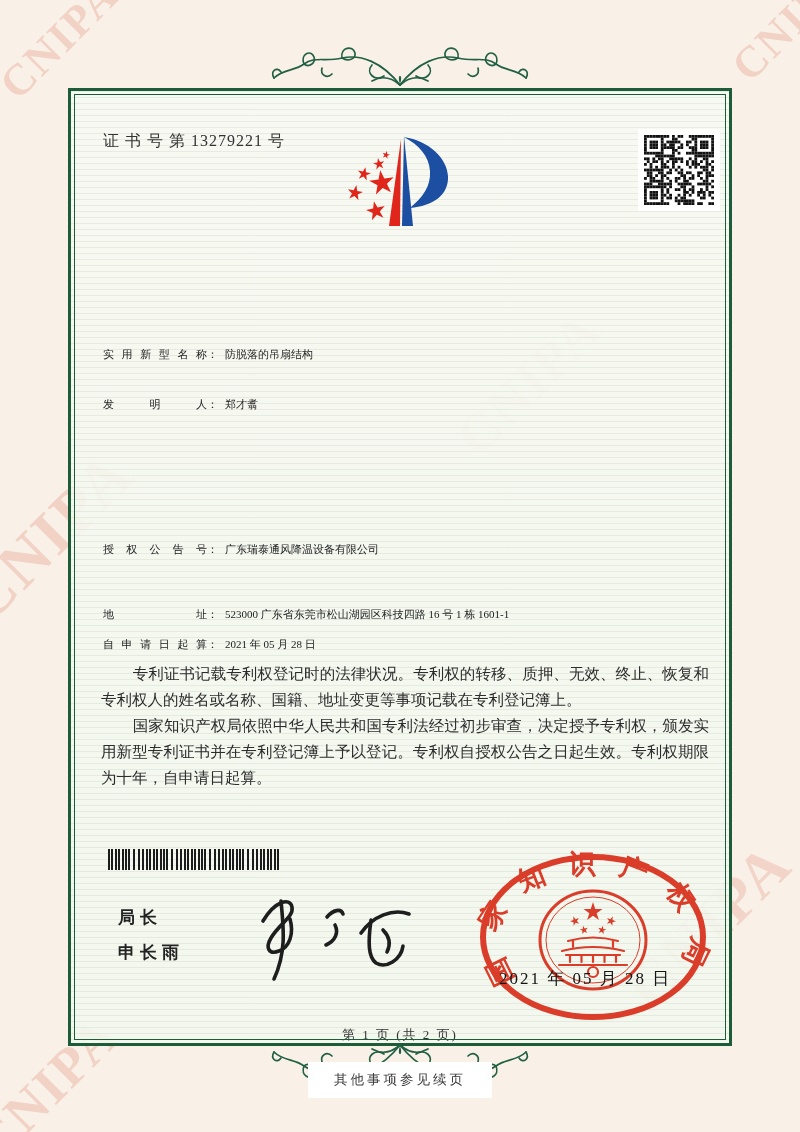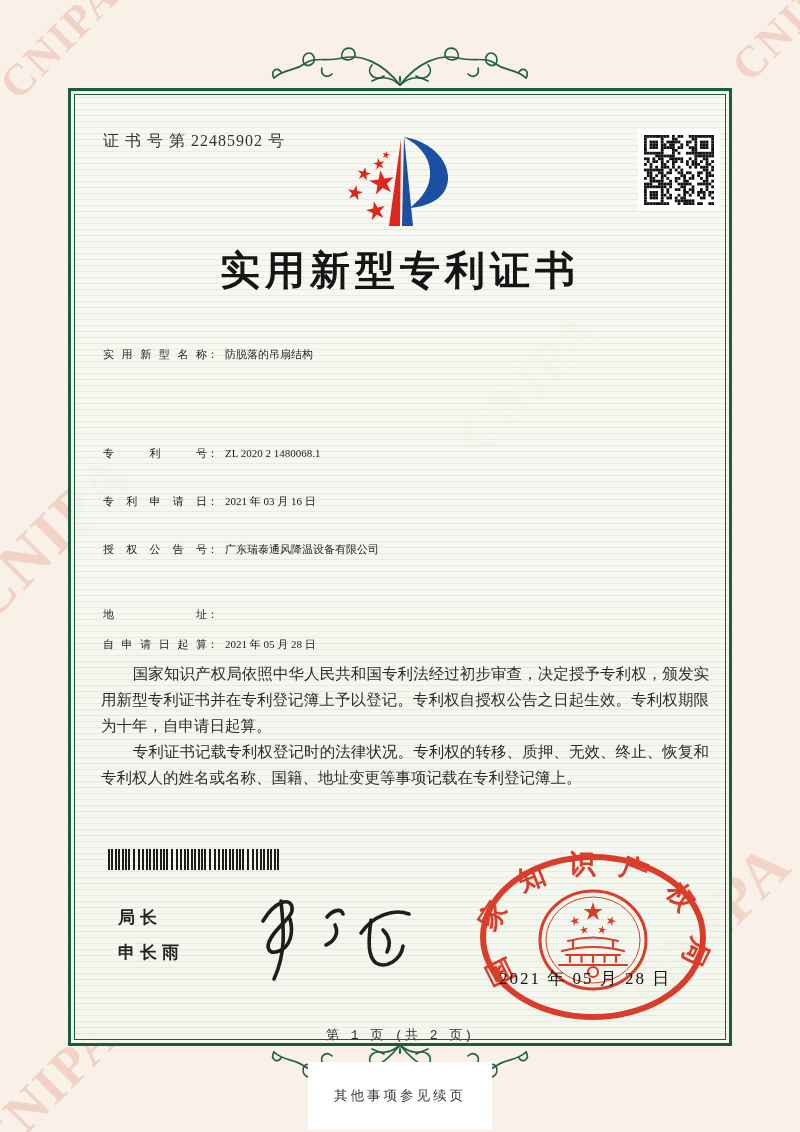--- a/index.html
+++ b/index.html
@@ -44,45 +44,45 @@
   .barcode i{display:inline-block;height:100%;background:#1b1b1b;}
 
   .sign-title,.sign-name{position:absolute;left:47px;font-size:17px;font-weight:bold;color:#222;
         letter-spacing:5px;font-family:"Liberation Sans","DejaVu Sans",sans-serif;}
   .sign-title{top:815px;} .sign-name{top:850px;}
   .signature{position:absolute;left:158px;top:798px;width:215px;height:95px;}
 
   .seal{position:absolute;left:403px;top:759px;width:238px;height:176px;opacity:.93;}
   .sealdate{position:absolute;left:428px;top:876px;font-size:17px;color:#141414;letter-spacing:2px;white-space:nowrap;}
 
-  .pagenum{position:absolute;left:0;top:935px;width:100%;text-align:center;font-size:13px;color:#333;letter-spacing:2px;font-family:Liberation Mono, monospace;}
+  .pagenum{position:absolute;left:0;top:935px;width:100%;text-align:center;font-size:13px;color:#333;letter-spacing:2px;}
 
   
   .flourish{position:absolute;left:266px;width:268px;height:50px;z-index:3;}
   .flourish.top{top:42px;}
   .flourish.bottom{top:1038px;transform:scaleY(-1);}
   .notebox{position:absolute;left:50%;top:1062px;transform:translateX(-50%);
-           background:#ffffff;padding:25px 26px;z-index:4;
+           background:#ffffff;padding:9px 26px;z-index:4;
            font-size:13.5px;letter-spacing:3px;color:#3a3a3a;white-space:nowrap;}
 </style>
 </head>
 <body>
 
 <div class="page">
 
   <span class="wm" style="left:-14px;top:14px;font-size:44px;">CNIPA</span>
   <span class="wm" style="left:718px;top:-4px;font-size:44px;">CNIPA</span>
   <span class="wm" style="left:440px;top:352px;font-size:54px;opacity:.38;">CNIPA</span>
   <span class="wm" style="left:-56px;top:500px;font-size:64px;">CNIPA</span>
   <span class="wm" style="left:608px;top:890px;font-size:62px;opacity:.5;">CNIPA</span>
   <span class="wm" style="left:-42px;top:1058px;font-size:54px;">CNIPA</span>
 
   <div class="frame">
 
-    <div class="certno">证 书 号 第 22485902 号</div>
+    <div class="certno">证 书 号 第 13279221 号</div>
 
     <svg class="logo" viewBox="0 0 152 116">
       <defs>
         <path id="st" d="M0,-1 L0.2245,-0.309 L0.951,-0.309 L0.363,0.118 L0.588,0.809 L0,0.382 L-0.588,0.809 L-0.363,0.118 L-0.951,-0.309 L-0.2245,-0.309 Z"></path>
       </defs>
       <path d="M71,16 C96,20 114,37 115,55 C116,74 100,85 77,87 C90,76 98,65 97,50 C96,35 86,24 71,16 Z" fill="#1c4fa1"></path>
       <path d="M71,15 L80,105 L69,105 Z" fill="#1c4fa1"></path>
       <path d="M68,18 L67,105 L56,105 Z" fill="#e0251b"></path>
       <g fill="#e0251b">
         <use href="#st" transform="translate(53,34) scale(4) rotate(14)"></use>
@@ -434,44 +434,40 @@
           <rect x="42" y="67.19999999999999" width="2.8" height="2.8" fill="#111"></rect>
           <rect x="44.8" y="67.19999999999999" width="2.8" height="2.8" fill="#111"></rect>
           <rect x="47.599999999999994" y="67.19999999999999" width="2.8" height="2.8" fill="#111"></rect>
           <rect x="53.199999999999996" y="67.19999999999999" width="2.8" height="2.8" fill="#111"></rect>
           <rect x="56" y="67.19999999999999" width="2.8" height="2.8" fill="#111"></rect>
           <rect x="64.39999999999999" y="67.19999999999999" width="2.8" height="2.8" fill="#111"></rect>
           <rect x="67.19999999999999" y="67.19999999999999" width="2.8" height="2.8" fill="#111"></rect>
         </svg>
     </div>
 
-    <div class="title">实用新型专利证书</div>
 
     <div class="frow" style="top:250px">
       <span class="flbl">实用新型名称</span><span class="fcolon">：</span><span class="fval">防脱落的吊扇结构</span>
     </div>
-    <div class="frow" style="top:349px">
-      <span class="flbl">专利号</span><span class="fcolon">：</span><span class="fval">ZL 2020 2 1480068.1</span>
-    </div>
-    <div class="frow" style="top:397px">
-      <span class="flbl">专利申请日</span><span class="fcolon">：</span><span class="fval">2021 年 03 月 16 日</span>
+    <div class="frow" style="top:300px">
+      <span class="flbl">发明人</span><span class="fcolon">：</span><span class="fval">郑才翥</span>
     </div>
     <div class="frow" style="top:445px">
       <span class="flbl">授权公告号</span><span class="fcolon">：</span><span class="fval">广东瑞泰通风降温设备有限公司</span>
     </div>
     <div class="frow" style="top:510px">
-      <span class="flbl">地址</span><span class="fcolon">：</span><span class="fval"></span>
+      <span class="flbl">地址</span><span class="fcolon">：</span><span class="fval"><span class="vline">523000 广东省东莞市松山湖园区科技四路 16 号 1 栋 1601-1</span></span>
     </div>
     <div class="frow" style="top:540px">
       <span class="flbl">自申请日起算</span><span class="fcolon">：</span><span class="fval">2021 年 05 月 28 日</span>
     </div>
 
     <div class="bodytext">
+      <p>专利证书记载专利权登记时的法律状况。专利权的转移、质押、无效、终止、恢复和专利权人的姓名或名称、国籍、地址变更等事项记载在专利登记簿上。</p>
       <p>国家知识产权局依照中华人民共和国专利法经过初步审查，决定授予专利权，颁发实用新型专利证书并在专利登记簿上予以登记。专利权自授权公告之日起生效。专利权期限为十年，自申请日起算。</p>
-      <p>专利证书记载专利权登记时的法律状况。专利权的转移、质押、无效、终止、恢复和专利权人的姓名或名称、国籍、地址变更等事项记载在专利登记簿上。</p>
     </div>
 
     <div class="barcode" id="barcode"><i style="width:2px;margin-right:1px"></i><i style="width:2px;margin-right:2px"></i><i style="width:2px;margin-right:1px"></i><i style="width:2px;margin-right:2px"></i><i style="width:2px;margin-right:1px"></i><i style="width:2px;margin-right:1px"></i><i style="width:2px;margin-right:3px"></i><i style="width:2px;margin-right:3px"></i><i style="width:2px;margin-right:2px"></i><i style="width:2px;margin-right:2px"></i><i style="width:2px;margin-right:1px"></i><i style="width:2px;margin-right:2px"></i><i style="width:2px;margin-right:1px"></i><i style="width:2px;margin-right:2px"></i><i style="width:2px;margin-right:1px"></i><i style="width:2px;margin-right:1px"></i><i style="width:2px;margin-right:3px"></i><i style="width:2px;margin-right:3px"></i><i style="width:2px;margin-right:2px"></i><i style="width:2px;margin-right:2px"></i><i style="width:2px;margin-right:1px"></i><i style="width:2px;margin-right:2px"></i><i style="width:2px;margin-right:1px"></i><i style="width:2px;margin-right:2px"></i><i style="width:2px;margin-right:1px"></i><i style="width:2px;margin-right:1px"></i><i style="width:2px;margin-right:3px"></i><i style="width:2px;margin-right:3px"></i><i style="width:2px;margin-right:2px"></i><i style="width:2px;margin-right:2px"></i><i style="width:2px;margin-right:1px"></i><i style="width:2px;margin-right:2px"></i><i style="width:2px;margin-right:1px"></i><i style="width:2px;margin-right:2px"></i><i style="width:2px;margin-right:1px"></i><i style="width:2px;margin-right:1px"></i><i style="width:2px;margin-right:3px"></i><i style="width:2px;margin-right:3px"></i><i style="width:2px;margin-right:2px"></i><i style="width:2px;margin-right:2px"></i><i style="width:2px;margin-right:1px"></i><i style="width:2px;margin-right:2px"></i><i style="width:2px;margin-right:1px"></i><i style="width:2px;margin-right:2px"></i><i style="width:2px;margin-right:1px"></i><i style="width:2px;margin-right:1px"></i></div>
 
     <div class="sign-title">局长</div>
     <div class="sign-name">申长雨</div>
 
     <svg class="signature" viewBox="0 0 215 95">
       <g fill="none" stroke="#1e1e1e" stroke-width="3.6" stroke-linecap="round" stroke-linejoin="round">
         <path d="M34,32 C46,12 61,8 63,18 C65,28 50,35 42,49 C36,59 40,66 50,62 C61,58 65,44 61,30"></path>

